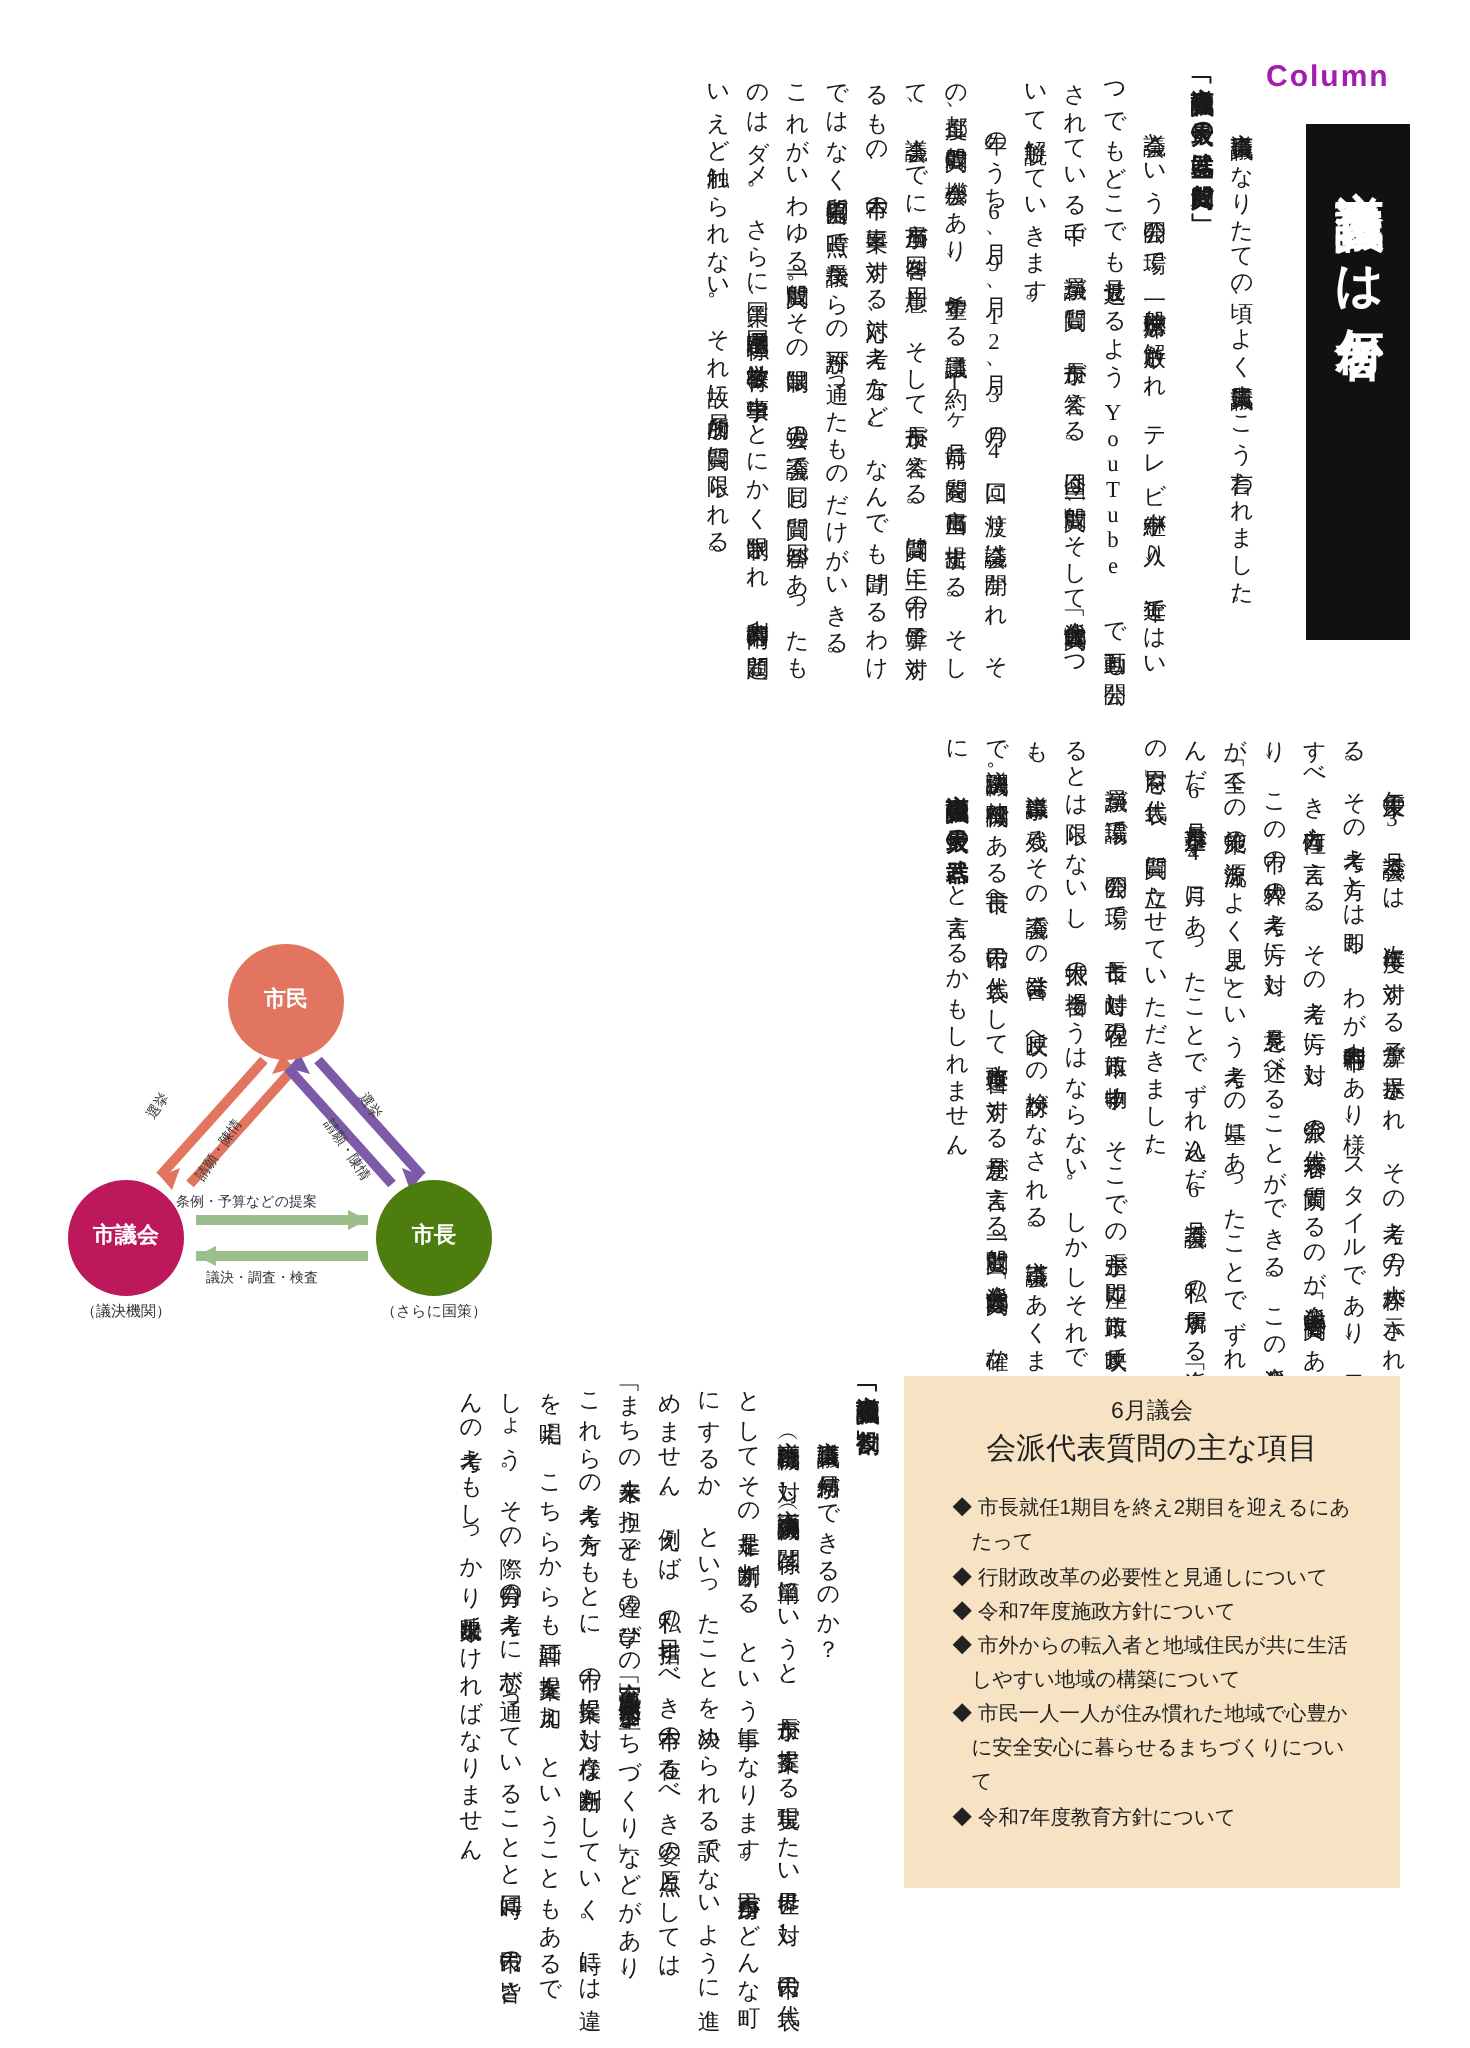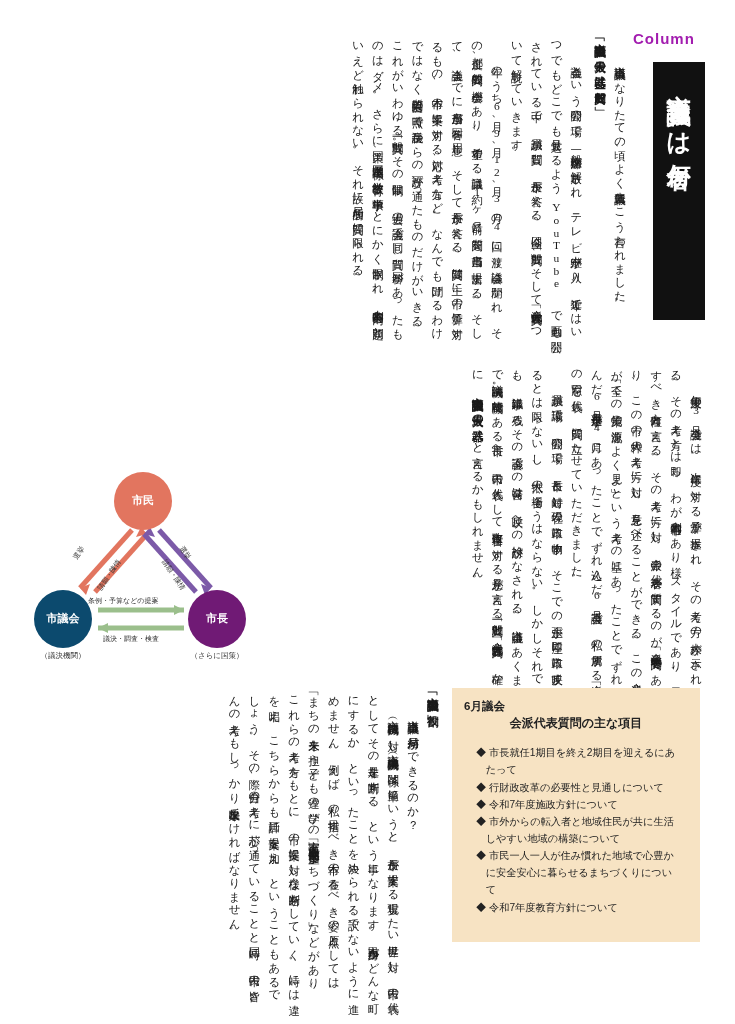--- a/index.html
+++ b/index.html
@@ -145,26 +145,26 @@
     box-sizing: border-box;
   }
   .node-citizen {
     width: 58px; height: 58px;
     left: 86px; top: 42px;
     background: #e2755f;
   }
   .node-council {
     width: 58px; height: 58px;
     left: 6px; top: 160px;
-    background: #0c4a6e;
+    background: #be185d;
   }
   .node-mayor {
     width: 58px; height: 58px;
     left: 160px; top: 160px;
-    background: #701a75;
+    background: #4d7c0f;
   }
   .node-sub {
     position: absolute;
     font-family: "Liberation Sans", sans-serif;
     font-size: 7.5px;
     color: #333;
     text-align: center;
     width: 72px;
   }
   .sub-council { left: -1px; top: 221px; }
@@ -195,30 +195,30 @@
     position: absolute;
     left: 452px;
     top: 688px;
     width: 248px;
     background: #f7e3c3;
     padding: 10px 12px 14px 12px;
     box-sizing: border-box;
     font-family: "Liberation Sans", sans-serif;
   }
   .infobox .ib-title {
-    text-align: left;
-    font-weight: bold;
+    text-align: center;
+    font-weight: normal;
     font-size: 11.5px;
     color: #222;
     line-height: 1.5;
   }
   .infobox .ib-sub {
     text-align: center;
-    font-weight: bold;
-    font-size: 12px;
+    font-weight: normal;
+    font-size: 15px;
     color: #222;
     margin-bottom: 6px;
   }
   .infobox ul {
     list-style: none;
     margin: 12px;
     padding: 0;
   }
   .infobox li {
     font-size: 10.2px;

